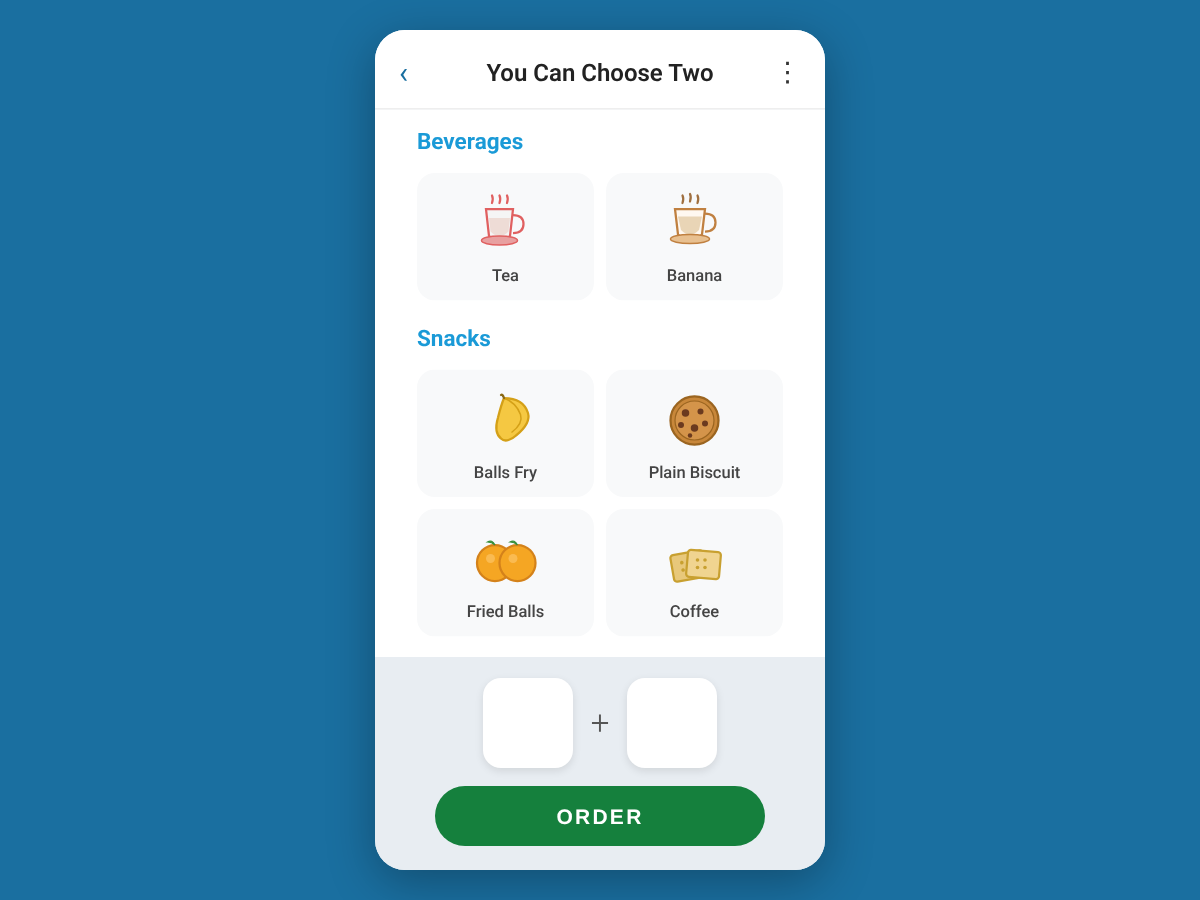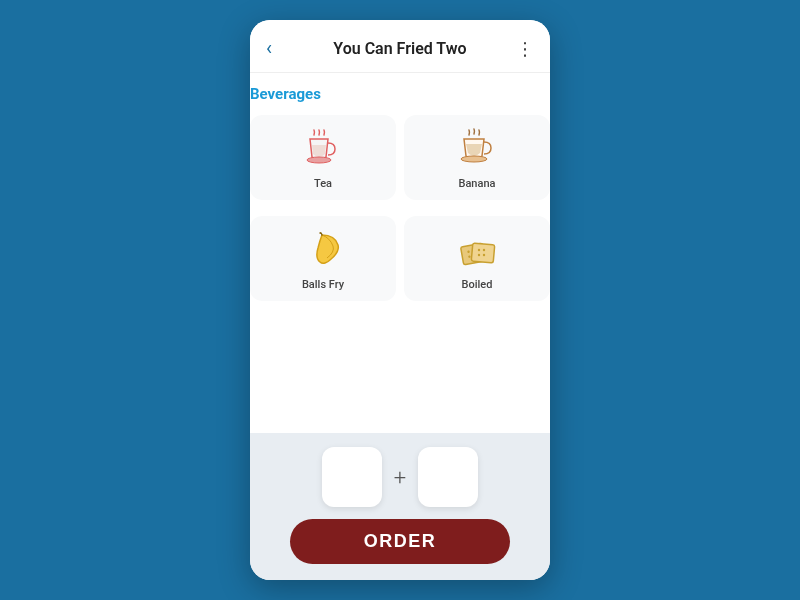--- a/index.html
+++ b/index.html
@@ -47,21 +47,21 @@
       color: #333;
       font-size: 18px;
       cursor: pointer;
       width: 24px;
       text-align: right;
     }
     .content {
       flex: 1;
       background: #fff;
       overflow-y: auto;
-      padding: 12px 0;
+      padding: 12px 28px;
     }
     .section-label {
       font-size: 15px;
       font-weight: 700;
       color: #1a9ad7;
       margin-bottom: 12px;
     }
     .items-grid {
       display: grid;
       grid-template-columns: repeat(2, 1fr);
@@ -112,41 +112,41 @@
       background: #fff;
       border-radius: 12px;
       box-shadow: 0 2px 6px rgba(0,0,0,0.1);
     }
     .plus-sign {
       font-size: 22px;
       color: #555;
       font-weight: 300;
     }
     .order-btn {
-      background: #7f1d1d;
+      background: #15803d;
       color: #fff;
       border: none;
       border-radius: 25px;
       padding: 12px 60px;
-      font-size: 18px;
+      font-size: 14px;
       font-weight: 700;
       letter-spacing: 1.5px;
       cursor: pointer;
       width: 220px;
     }
     
     svg { overflow: visible; }
   </style>
 </head>
 <body>
 
 <div class="phone-container">
   <div class="header">
     <span class="header-back">‹</span>
-    <span class="header-title">You Can Fried Two</span>
+    <span class="header-title">You Can Choose Two</span>
     <span class="header-more">⋮</span>
   </div>
 
   <div class="content">
 
     <div>
       <div class="section-label">Beverages</div>
       <div class="items-grid">
 
         <div class="item-card">
@@ -186,54 +186,87 @@
               <ellipse cx="20" cy="30" rx="13" ry="3" fill="#e8c090" stroke="#c08040" stroke-width="1"></ellipse>
             </svg>
           </div>
           <span class="item-label">Banana</span>
         </div>
 
       </div>
     </div>
 
     <div>
+      <div class="section-label">Snacks</div>
       <div class="items-grid">
 
         <div class="item-card">
           <div class="item-icon">
             <svg width="46" height="40" viewBox="0 0 46 40">
               <path d="M22 5 Q35 5 38 15 Q40 22 30 30 Q28 32 25 33 Q22 34 20 32 Q15 28 18 18 Q20 10 22 5 Z" fill="#F5C842" stroke="#D4A017" stroke-width="1.5"></path>
               <path d="M22 5 Q30 8 33 16 Q35 22 27 28" stroke="#D4A017" stroke-width="1" fill="none"></path>
 
               <path d="M22 5 Q21 2 20 3" stroke="#8B6914" stroke-width="1.5" stroke-linecap="round"></path>
             </svg>
           </div>
           <span class="item-label">Balls Fry</span>
         </div>
 
-
+        <div class="item-card">
+          <div class="item-icon">
+            <svg width="46" height="40" viewBox="0 0 46 40">
+              <circle cx="23" cy="20" r="16" fill="#C8873A" stroke="#9B6520" stroke-width="1.5"></circle>
+              <circle cx="23" cy="20" r="13" fill="#D4944A" stroke="#9B6520" stroke-width="0.8"></circle>
+
+              <circle cx="17" cy="15" r="2.5" fill="#6B3A1F"></circle>
+              <circle cx="27" cy="14" r="2" fill="#6B3A1F"></circle>
+              <circle cx="14" cy="23" r="2" fill="#6B3A1F"></circle>
+              <circle cx="23" cy="25" r="2.5" fill="#6B3A1F"></circle>
+              <circle cx="30" cy="22" r="2" fill="#6B3A1F"></circle>
+              <circle cx="20" cy="30" r="1.5" fill="#6B3A1F"></circle>
+            </svg>
+          </div>
+          <span class="item-label">Plain Biscuit</span>
+        </div>
+
+        <div class="item-card">
+          <div class="item-icon">
+            <svg width="46" height="40" viewBox="0 0 46 40">
+
+              <circle cx="16" cy="22" r="12" fill="#F5A623" stroke="#D4821A" stroke-width="1.5"></circle>
+              <circle cx="13" cy="19" r="3" fill="#FFD080" opacity="0.5"></circle>
+
+              <circle cx="31" cy="22" r="12" fill="#F5A623" stroke="#D4821A" stroke-width="1.5"></circle>
+              <circle cx="28" cy="19" r="3" fill="#FFD080" opacity="0.5"></circle>
+
+              <path d="M16 10 Q14 6 11 8 Q14 8 16 10" fill="#4CAF50" stroke="#388E3C" stroke-width="0.8"></path>
+              <path d="M31 10 Q29 6 26 8 Q29 8 31 10" fill="#4CAF50" stroke="#388E3C" stroke-width="0.8"></path>
+            </svg>
+          </div>
+          <span class="item-label">Fried Balls</span>
+        </div>
 
         <div class="item-card">
           <div class="item-icon">
             <svg width="46" height="40" viewBox="0 0 46 40">
 
               <rect x="8" y="15" width="22" height="18" rx="2" fill="#E8C87A" stroke="#C8A030" stroke-width="1.5" transform="rotate(-10 19 24)"></rect>
 
               <circle cx="15" cy="21" r="1.2" fill="#C8A030" transform="rotate(-10 19 24)"></circle>
               <circle cx="20" cy="21" r="1.2" fill="#C8A030" transform="rotate(-10 19 24)"></circle>
               <circle cx="15" cy="26" r="1.2" fill="#C8A030" transform="rotate(-10 19 24)"></circle>
               <circle cx="20" cy="26" r="1.2" fill="#C8A030" transform="rotate(-10 19 24)"></circle>
               <rect x="18" y="14" width="22" height="18" rx="2" fill="#F0D490" stroke="#C8A030" stroke-width="1.5" transform="rotate(5 29 23)"></rect>
               <circle cx="25" cy="20" r="1.2" fill="#C8A030"></circle>
               <circle cx="30" cy="20" r="1.2" fill="#C8A030"></circle>
               <circle cx="25" cy="25" r="1.2" fill="#C8A030"></circle>
               <circle cx="30" cy="25" r="1.2" fill="#C8A030"></circle>
             </svg>
           </div>
-          <span class="item-label">Boiled</span>
+          <span class="item-label">Coffee</span>
         </div>
 
 
 
       </div>
     </div>
   </div>
 
   <div class="bottom-area">
     <div class="selection-row">

